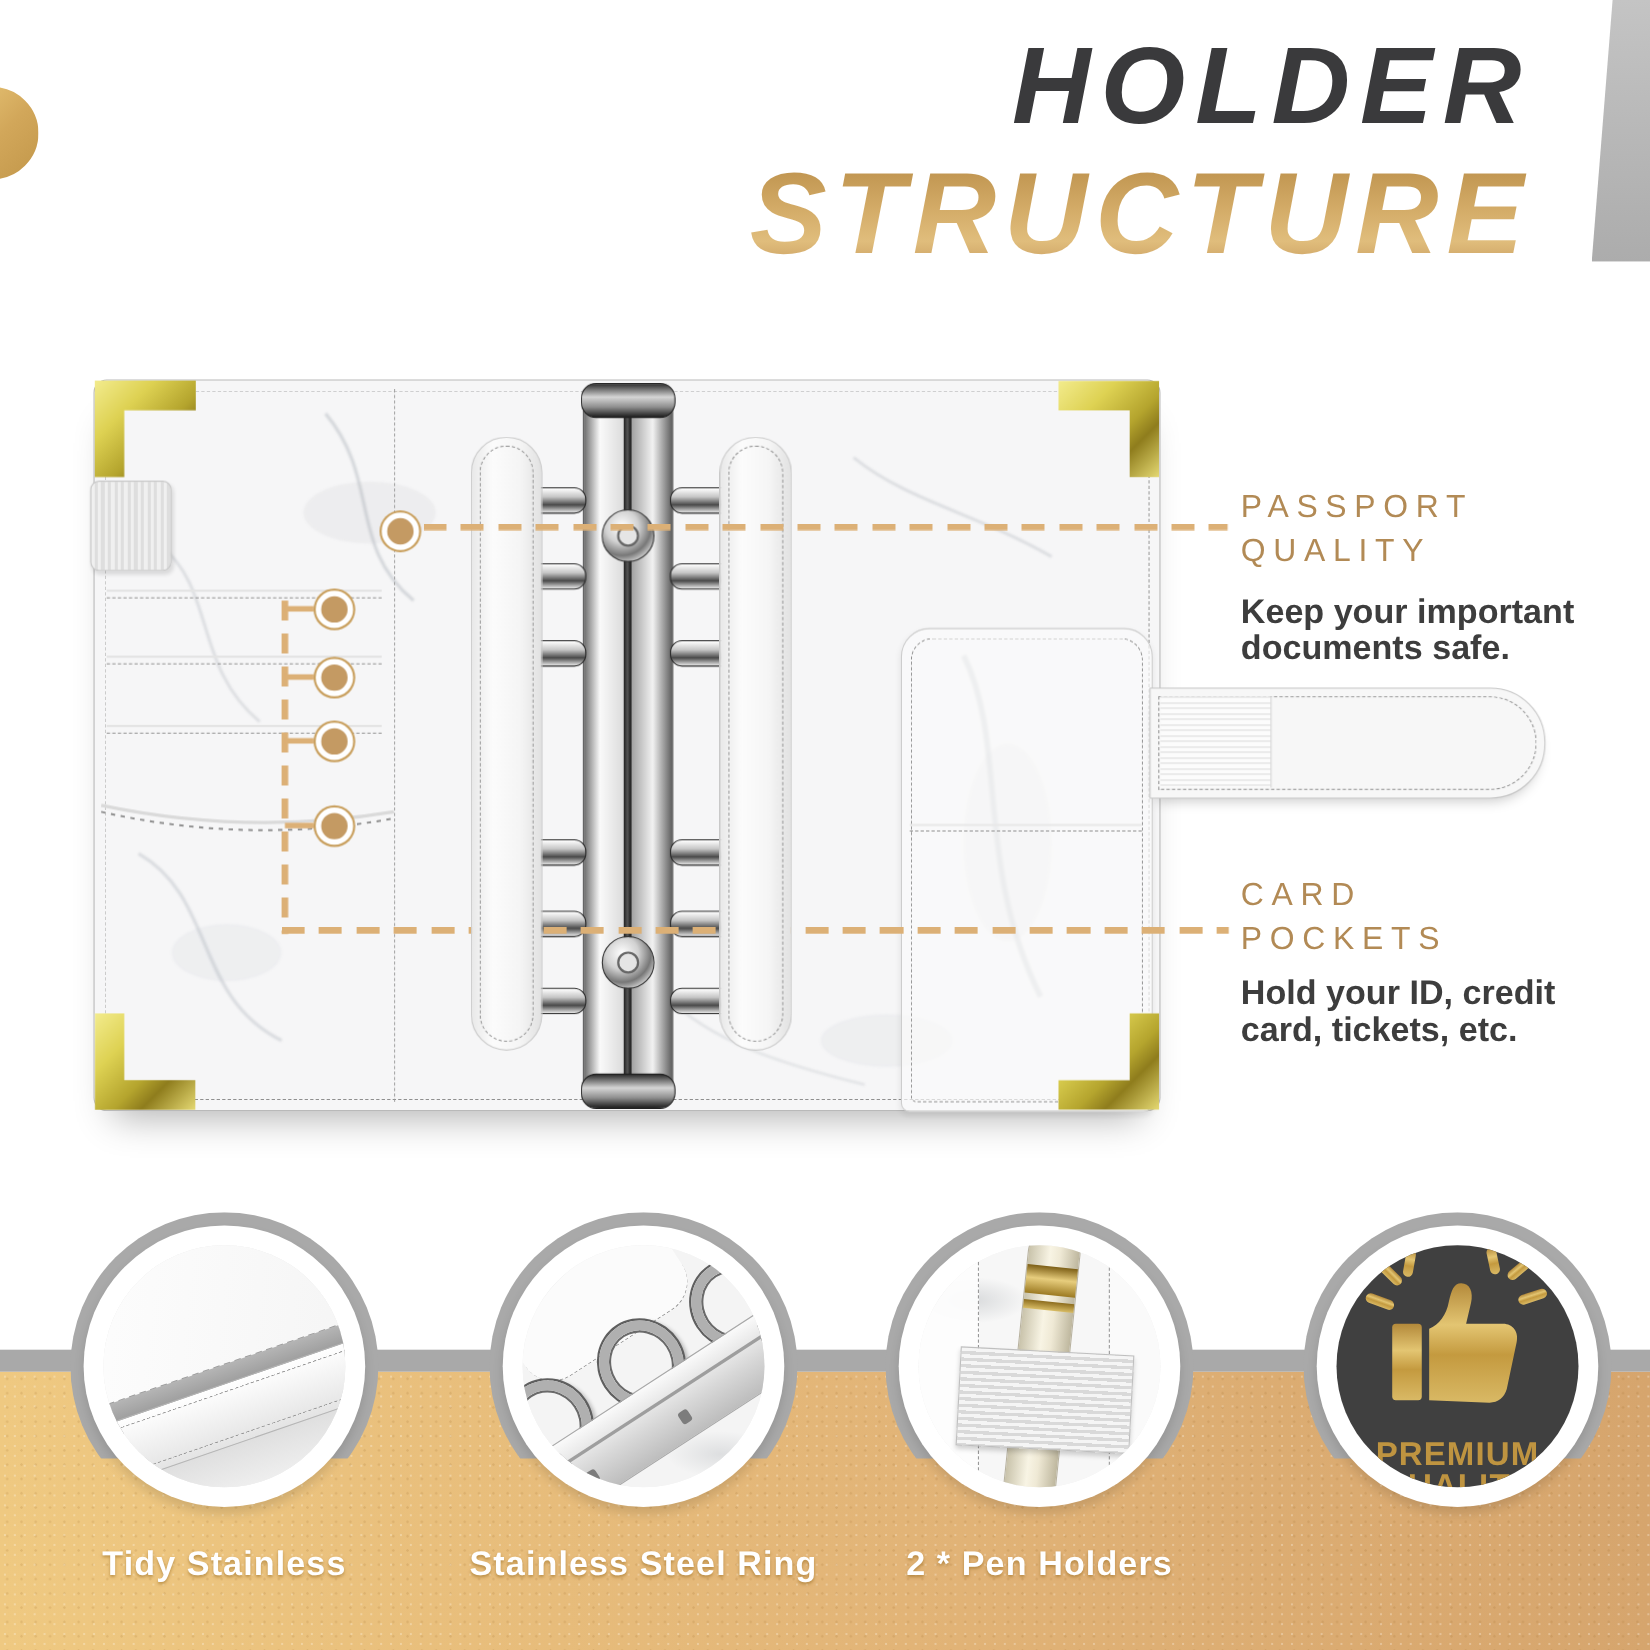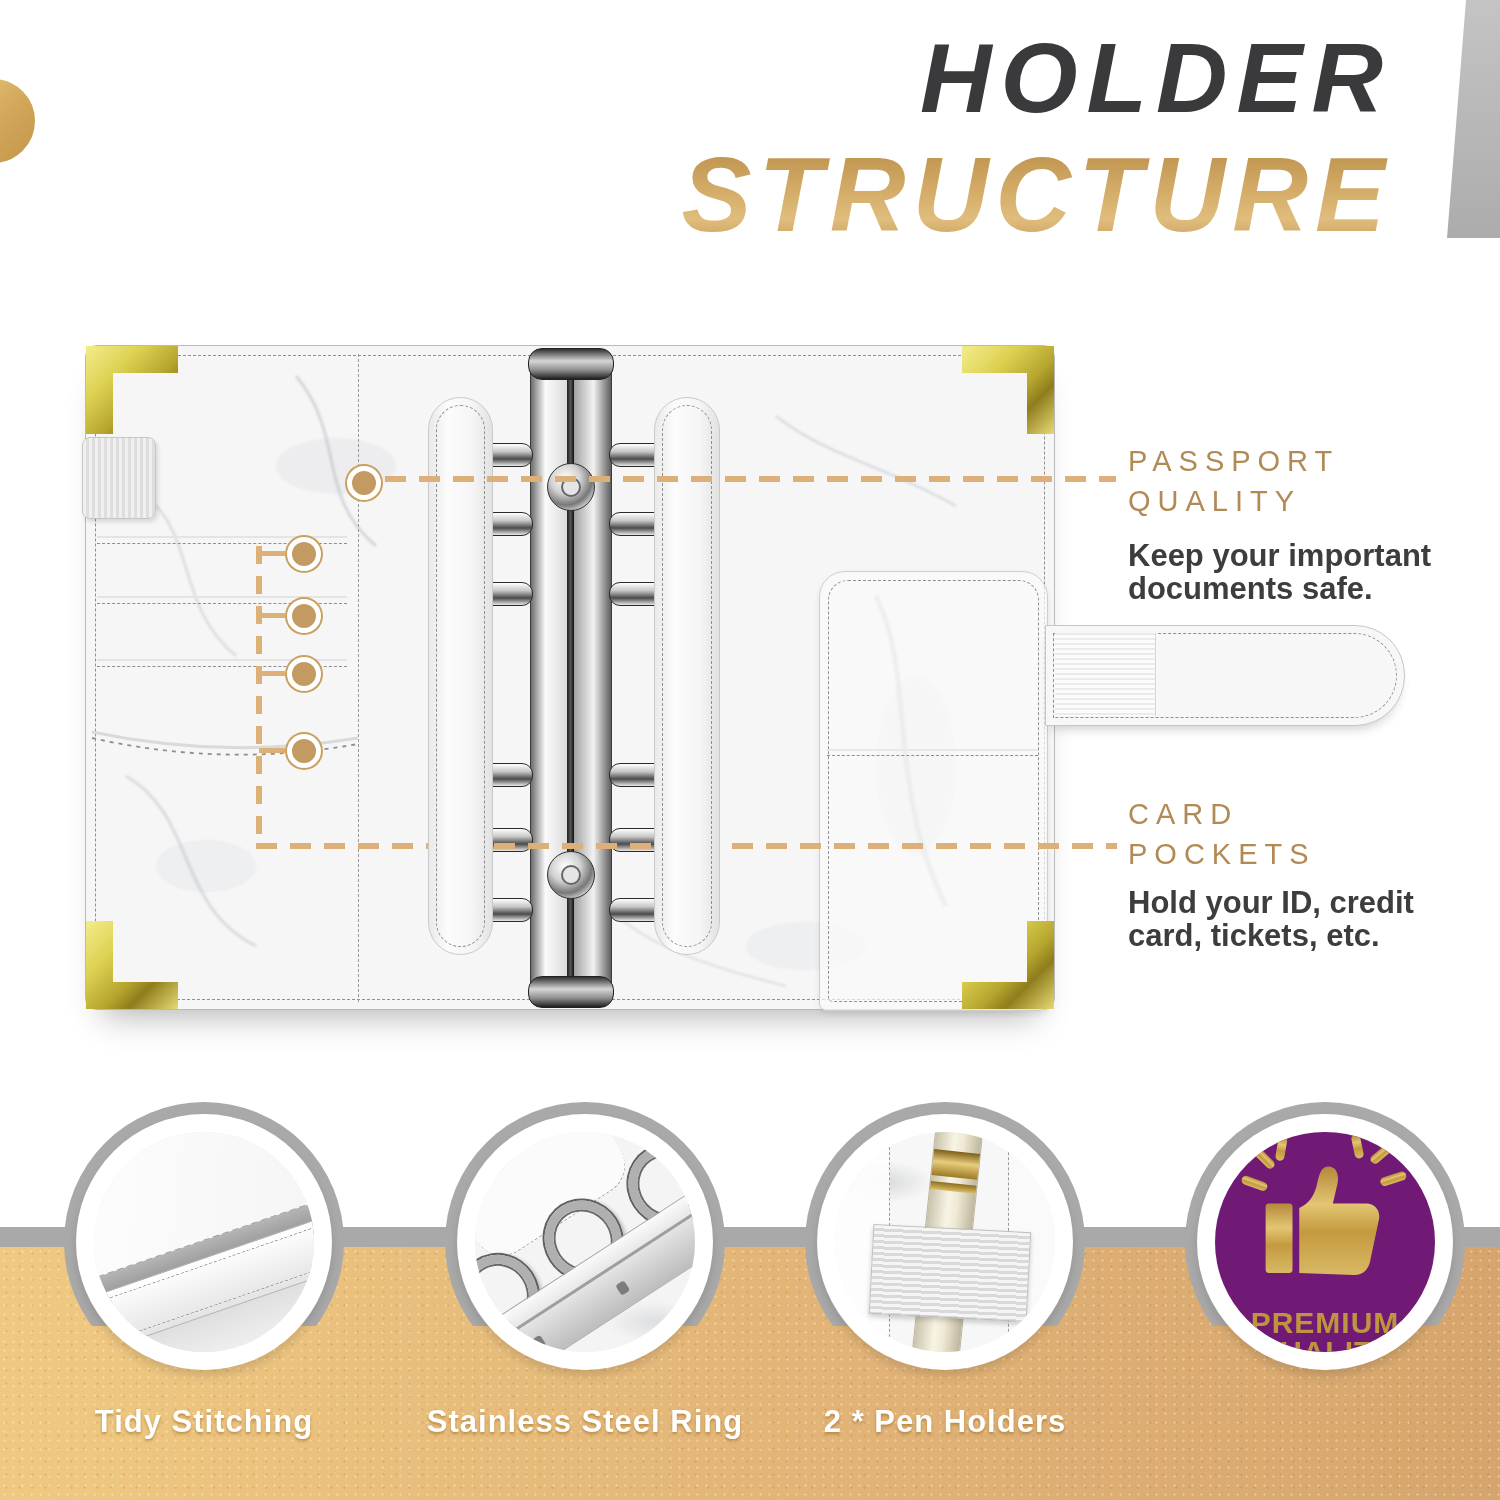--- a/index.html
+++ b/index.html
@@ -341,21 +341,21 @@
         <div class="p3-gold"></div>
         <div class="p3-gold2"></div>
       </div>
       <div class="p3-elastic"></div>
     </div>
   </div>
 
   <div class="abs fc fc4">
     <div class="fc-gray"></div>
     <div class="fc-white"></div>
-    <div class="fc-photo" style="background:#701a75;">
+    <div class="fc-photo" style="background:#404040;">
       <svg class="badge-art" width="170" height="168" viewBox="0 0 150 150">
         <defs>
           <linearGradient id="gg" x1="0" y1="0" x2="0" y2="1">
             <stop offset="0" stop-color="#b3893a"></stop>
               <stop offset=".35" stop-color="#e3c572"></stop>
             <stop offset=".6" stop-color="#c49a3f"></stop>
               <stop offset="1" stop-color="#d9b965"></stop>
           </linearGradient>
         </defs>
         <g fill="url(#gg)">
@@ -369,17 +369,17 @@
           <path d="M52 124 V66 c8 -3 14 -11 16 -22 c2 -9 4 -15 10 -15 c7 0 10 7 8 16 l-4 17 h30 c8 0 13 7 11 15 l-8 38 c-2 7 -7 11 -14 11 z"></path>
         </g>
       </svg>
       <div class="badge-text">
         <div>PREMIUM</div>
         <div>QUALITY</div>
       </div>
     </div>
   </div>
 
-  <div class="abs feat-label fl1">Tidy Stitching</div>
+  <div class="abs feat-label fl1">Tidy Stainless</div>
   <div class="abs feat-label fl2">Stainless Steel Ring</div>
   <div class="abs feat-label fl3">2 * Pen Holders</div>
 
 </div>
 
 </body></html>

